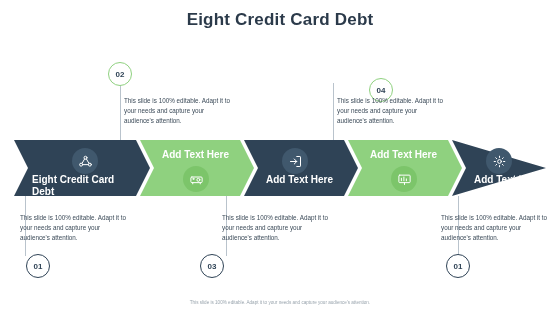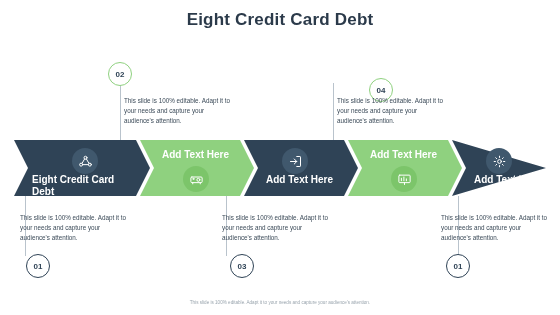--- a/index.html
+++ b/index.html
@@ -201,21 +201,21 @@
       <svg width="15" height="15" viewBox="0 0 24 24" fill="none" stroke="#ffffff" stroke-width="1.6" stroke-linecap="round">
         <circle cx="12" cy="12" r="3"></circle>
         <path d="M12 3.5v2M12 18.5v2M3.5 12h2M18.5 12h2M6 6l1.5 1.5M16.5 16.5L18 18M18 6l-1.5 1.5M7.5 16.5L6 18"></path>
       </svg>
     </div>
 
   </div>
 
   <div class="num-circle dark-border" style="left:26px; top:254px;">01</div>
   <div class="num-circle" style="left:108px; top:62px;">02</div>
-  <div class="num-circle dark-border" style="left:230px; top:254px;">03</div>
+  <div class="num-circle dark-border" style="left:200px; top:254px;">03</div>
   <div class="num-circle" style="left:321px; top:78px;margin-left:48px;">04</div>
   <div class="num-circle dark-border" style="left:446px; top:254px;">01</div>
 
   <div class="body-text" style="left:20px; top:213px;">This slide is 100% editable. Adapt it to your  needs and capture your audience's attention.</div>
   <div class="body-text" style="left:124px; top:96px;">This slide is 100% editable. Adapt it to your needs and capture your audience's attention.</div>
   <div class="body-text" style="left:222px; top:213px;">This slide is 100% editable. Adapt it to your needs and capture your audience's attention.</div>
   <div class="body-text" style="left:337px; top:96px;">This slide is 100% editable. Adapt it to your needs and capture your audience's attention.</div>
   <div class="body-text" style="left:441px; top:213px;">This slide is 100% editable. Adapt it to your needs and capture your audience's attention.</div>
 
   <div class="footer-note">This slide is 100% editable. Adapt it to your needs and capture your audience's attention.</div>

